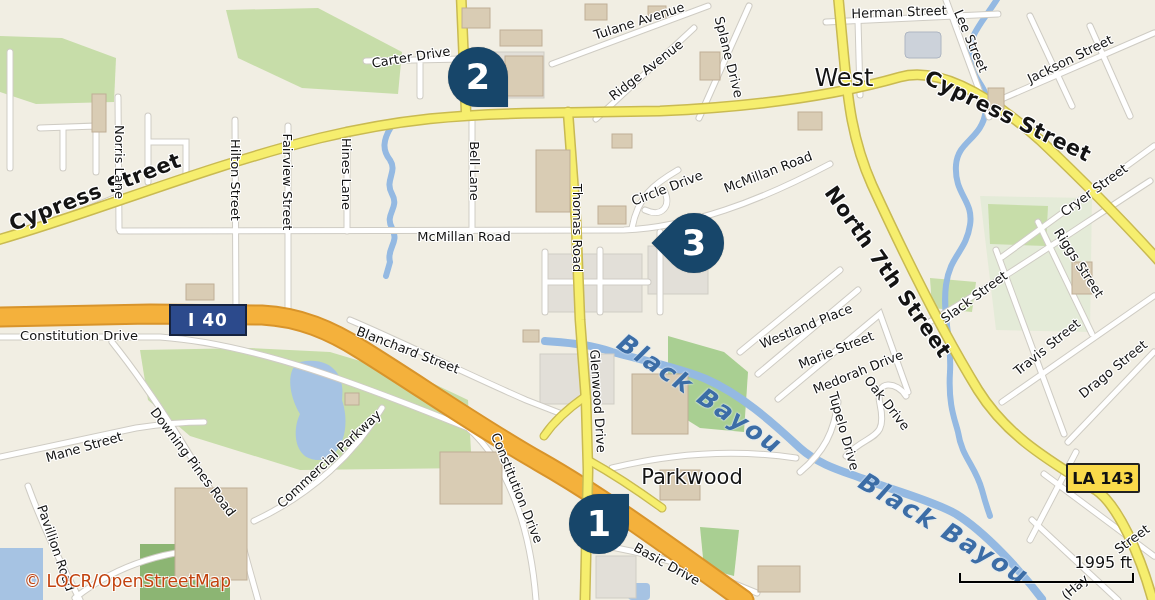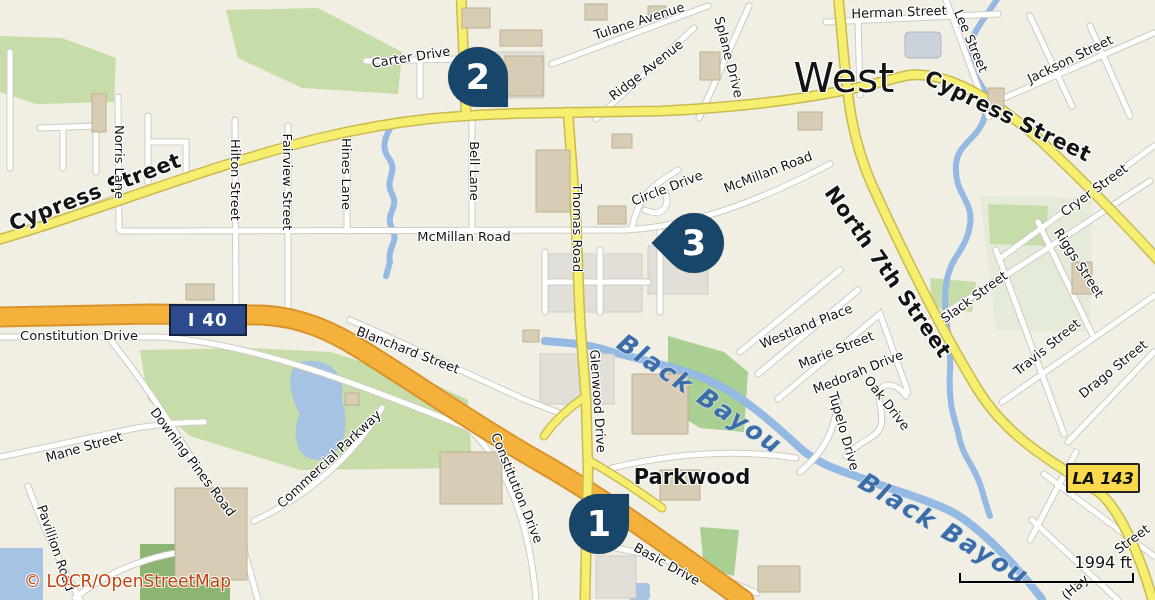--- a/index.html
+++ b/index.html
@@ -34,21 +34,21 @@
     text-shadow:-1px -1px 0 #fff,1px -1px 0 #fff,-1px 1px 0 #fff,1px 1px 0 #fff,0 -1px 0 #fff,0 1px 0 #fff,-1px 0 0 #fff,1px 0 0 #fff;
     pointer-events:none;
   }
   .lbl.major{font-weight:bold;font-size:21px;letter-spacing:.5px;}
   .lbl.water{
     font-weight:bold;font-style:italic;font-size:25px;letter-spacing:2px;
     color:var(--c-water-label,#3c6da6);
     text-shadow:0 0 2px #dce9f5,0 0 2px #dce9f5;
   }
   .lbl.place{font-size:21px;}
-  .lbl.city{font-size:41px;line-height:50px;}
+  .lbl.city{font-size:24px;line-height:50px;}
   
   .pin{
     position:absolute;width:60px;height:60px;
     background:var(--c-marker,#17466a);
     border-radius:50% 50% 50% 0;
     transform:translate(-50%,-50%) rotate(var(--pr,0deg));
     box-shadow:0 0 1px rgba(0,0,0,.4);
   }
   .pin span{
     display:grid;place-items:center;width:100%;height:100%;
@@ -56,21 +56,21 @@
     color:#fff;font-weight:bold;font-size:35px;
   }
   
   .shield{position:absolute;display:grid;place-items:center;font-weight:bold;transform:translate(-50%,-50%);}
   .shield.interstate{
     width:74px;height:28px;background:var(--c-shield-interstate,#2c4a8c);
     border:2px solid #16233f;color:#fff;font-size:17px;letter-spacing:1px;
   }
   .shield.state{
     width:70px;height:26px;background:var(--c-shield-state,#fada4a);
-    border:2px solid #222;border-radius:2px;color:#111;font-size:16px;font-style:italic;
+    border:2px solid #222;border-radius:2px;color:#111;font-size:16px;
   }
   
   #scalebar{position:absolute;right:21px;bottom:17px;width:175px;pointer-events:none;}
   #scalebar .txt{
     text-align:right;color:#111;font-size:16px;margin-bottom:1px;padding-right:2px;
     text-shadow:-1px -1px 0 #fff,1px -1px 0 #fff,-1px 1px 0 #fff,1px 1px 0 #fff;
   }
   #scalebar .bar{height:8px;border-left:2px solid #000;border-right:2px solid #000;border-bottom:2px solid #000;
     box-shadow:0 1px 0 rgba(255,255,255,.6),-1px 0 0 rgba(255,255,255,.6),1px 0 0 rgba(255,255,255,.6);}
   
@@ -267,21 +267,21 @@
       <rect class="bld" x="523" y="330" width="16" height="12"></rect>
     </g>
   </svg>
 
   <div id="labels-layer">
       <div class="lbl major" style="left: 95px; top: 192px; --r: -21deg;">Cypress Street</div>
       <div class="lbl major" style="left: 1008px; top: 116px; --r: 26deg;">Cypress Street</div>
       <div class="lbl major" style="left: 888px; top: 272px; --r: 55deg;">North 7th Street</div>
       <div class="lbl water" style="left: 700px; top: 394px; --r: 34deg;">Black Bayou</div>
       <div class="lbl water" style="left: 944px; top: 529px; --r: 31deg;">Black Bayou</div>
-      <div class="lbl place" style="left: 692px; top: 477px; font-weight: bold; --r: 0deg;">Parkwood</div>
+      <div class="lbl place" style="left: 692px; top: 477px; --r: 0deg;">Parkwood</div>
       <div class="lbl" style="left: 464px; top: 236px; --r: 0deg;">McMillan Road</div>
       <div class="lbl" style="left: 768px; top: 172px; --r: -21deg;">McMillan Road</div>
       <div class="lbl" style="left: 577px; top: 228px; --r: 90deg;">Thomas Road</div>
       <div class="lbl" style="left: 598px; top: 401px; --r: 86deg;">Glenwood Drive</div>
       <div class="lbl" style="left: 79px; top: 335px; --r: 0deg;">Constitution Drive</div>
       <div class="lbl" style="left: 517px; top: 488px; --r: 68deg;">Constitution Drive</div>
       <div class="lbl" style="left: 119px; top: 162px; --r: 90deg;">Norris Lane</div>
       <div class="lbl" style="left: 235px; top: 180px; --r: 90deg;">Hilton Street</div>
       <div class="lbl" style="left: 287px; top: 182px; --r: 90deg;">Fairview Street</div>
       <div class="lbl" style="left: 346px; top: 174px; --r: 90deg;">Hines Lane</div>
@@ -327,18 +327,18 @@
       </div>
       <div class="pin" style="left: 478px; top: 77px; --pr: -90deg;">
         <span>2</span>
       </div>
       <div class="pin" style="left: 694px; top: 243px; --pr: 45deg;">
         <span>3</span>
       </div>
     </div>
 
   <div id="scalebar">
-    <div class="txt">1994 ft</div>
+    <div class="txt">1995 ft</div>
     <div class="bar"></div>
   </div>
 
   <div id="attribution">© LOCR/OpenStreetMap</div>
 </div>
 
 </body></html>

